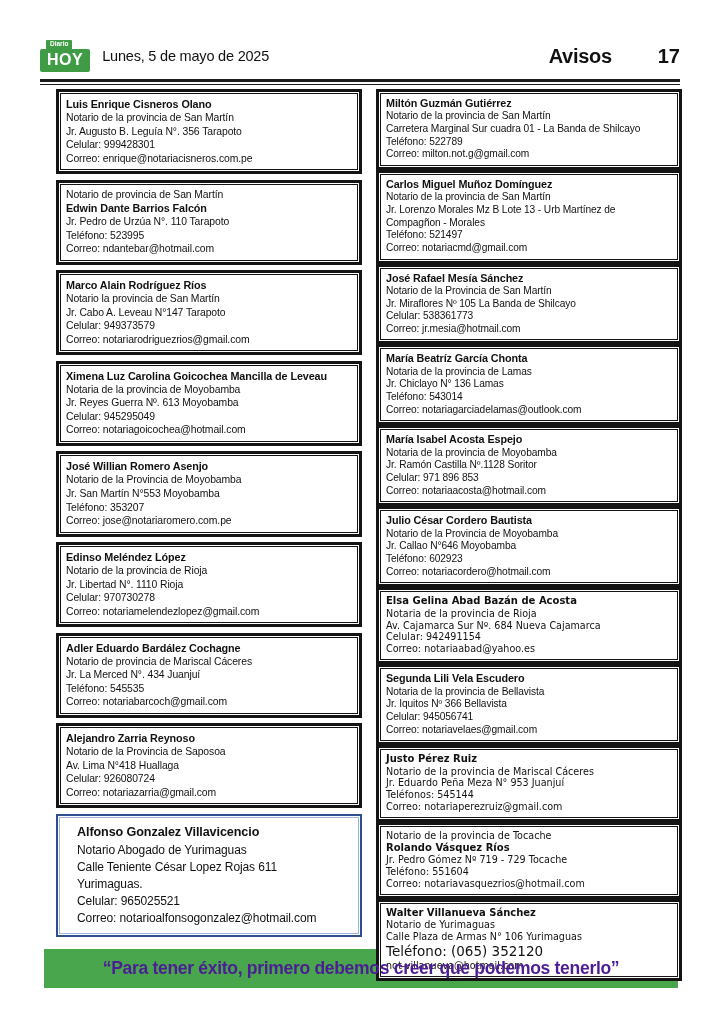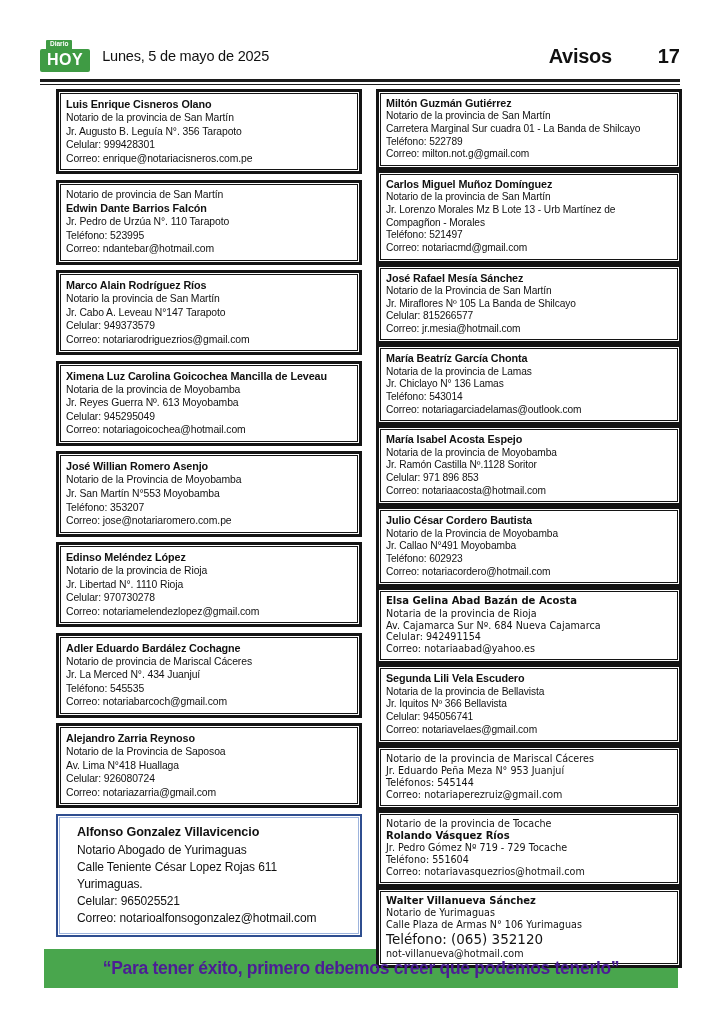--- a/index.html
+++ b/index.html
@@ -168,21 +168,21 @@
       <span class="line">Jr. Lorenzo Morales Mz B Lote 13 - Urb Martínez de Compagñon - Morales</span>
       <span class="line phone">Teléfono: 521497</span>
       <span class="line">Correo: notariacmd@gmail.com</span>
     </div>
   </div>
         <div class="card">
     <div class="card-inner">
       <span class="line name">José Rafael Mesía Sánchez</span>
       <span class="line">Notario de la Provincia de San Martín</span>
       <span class="line">Jr. Miraflores Nº 105 La Banda de Shilcayo</span>
-      <span class="line phone">Celular: 815266577</span>
+      <span class="line phone">Celular: 538361773</span>
       <span class="line">Correo: jr.mesia@hotmail.com</span>
     </div>
   </div>
         <div class="card">
     <div class="card-inner">
       <span class="line name">María Beatríz García Chonta</span>
       <span class="line">Notaria de la provincia de Lamas</span>
       <span class="line">Jr. Chiclayo N° 136 Lamas</span>
       <span class="line phone">Teléfono: 543014</span>
       <span class="line">Correo: notariagarciadelamas@outlook.com</span>
@@ -194,21 +194,21 @@
       <span class="line">Notaria de la provincia de Moyobamba</span>
       <span class="line">Jr. Ramón Castilla Nº.1128 Soritor</span>
       <span class="line phone">Celular: 971 896 853</span>
       <span class="line">Correo: notariaacosta@hotmail.com</span>
     </div>
   </div>
         <div class="card">
     <div class="card-inner">
       <span class="line name">Julio César Cordero Bautista</span>
       <span class="line">Notario de la Provincia de Moyobamba</span>
-      <span class="line">Jr. Callao N°491 Moyobamba</span>
+      <span class="line">Jr. Callao N°646 Moyobamba</span>
       <span class="line phone">Teléfono: 602923</span>
       <span class="line">Correo: notariacordero@hotmail.com</span>
     </div>
   </div>
         <div class="card wide">
     <div class="card-inner">
       <span class="line name">Elsa Gelina Abad Bazán de Acosta</span>
       <span class="line">Notaria de la provincia de Rioja</span>
       <span class="line">Av. Cajamarca Sur Nº. 684 Nueva Cajamarca</span>
       <span class="line phone">Celular: 942491154</span>
@@ -219,20 +219,21 @@
     <div class="card-inner">
       <span class="line name">Segunda Lili Vela Escudero</span>
       <span class="line">Notaria de la provincia de Bellavista</span>
       <span class="line">Jr. Iquitos Nº 366 Bellavista</span>
       <span class="line phone">Celular: 945056741</span>
       <span class="line">Correo: notariavelaes@gmail.com</span>
     </div>
   </div>
         <div class="card wide">
     <div class="card-inner">
+      <span class="line name">Justo Pérez Ruiz</span>
       <span class="line">Notario de la provincia de Mariscal Cáceres</span>
       <span class="line">Jr. Eduardo Peña Meza N° 953 Juanjuí</span>
       <span class="line phone">Teléfonos: 545144</span>
       <span class="line">Correo: notariaperezruiz@gmail.com</span>
     </div>
   </div>
         <div class="card wide">
     <div class="card-inner">
       <span class="line">Notario de la provincia de Tocache</span>
       <span class="line name">Rolando Vásquez Ríos</span>

